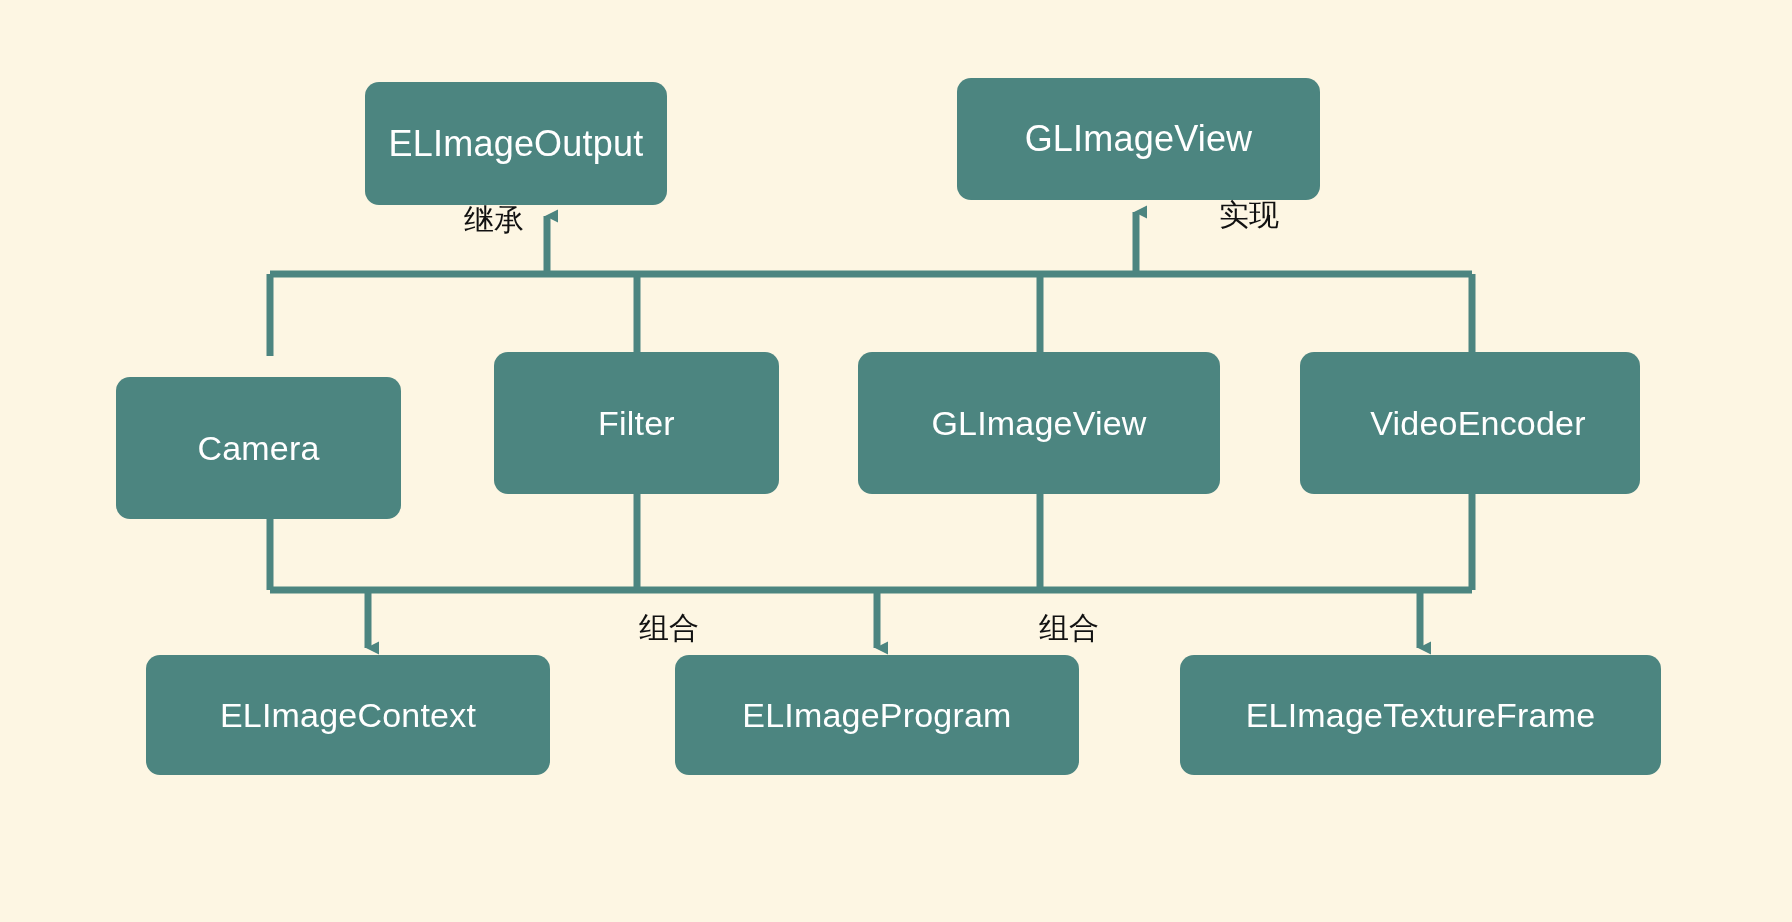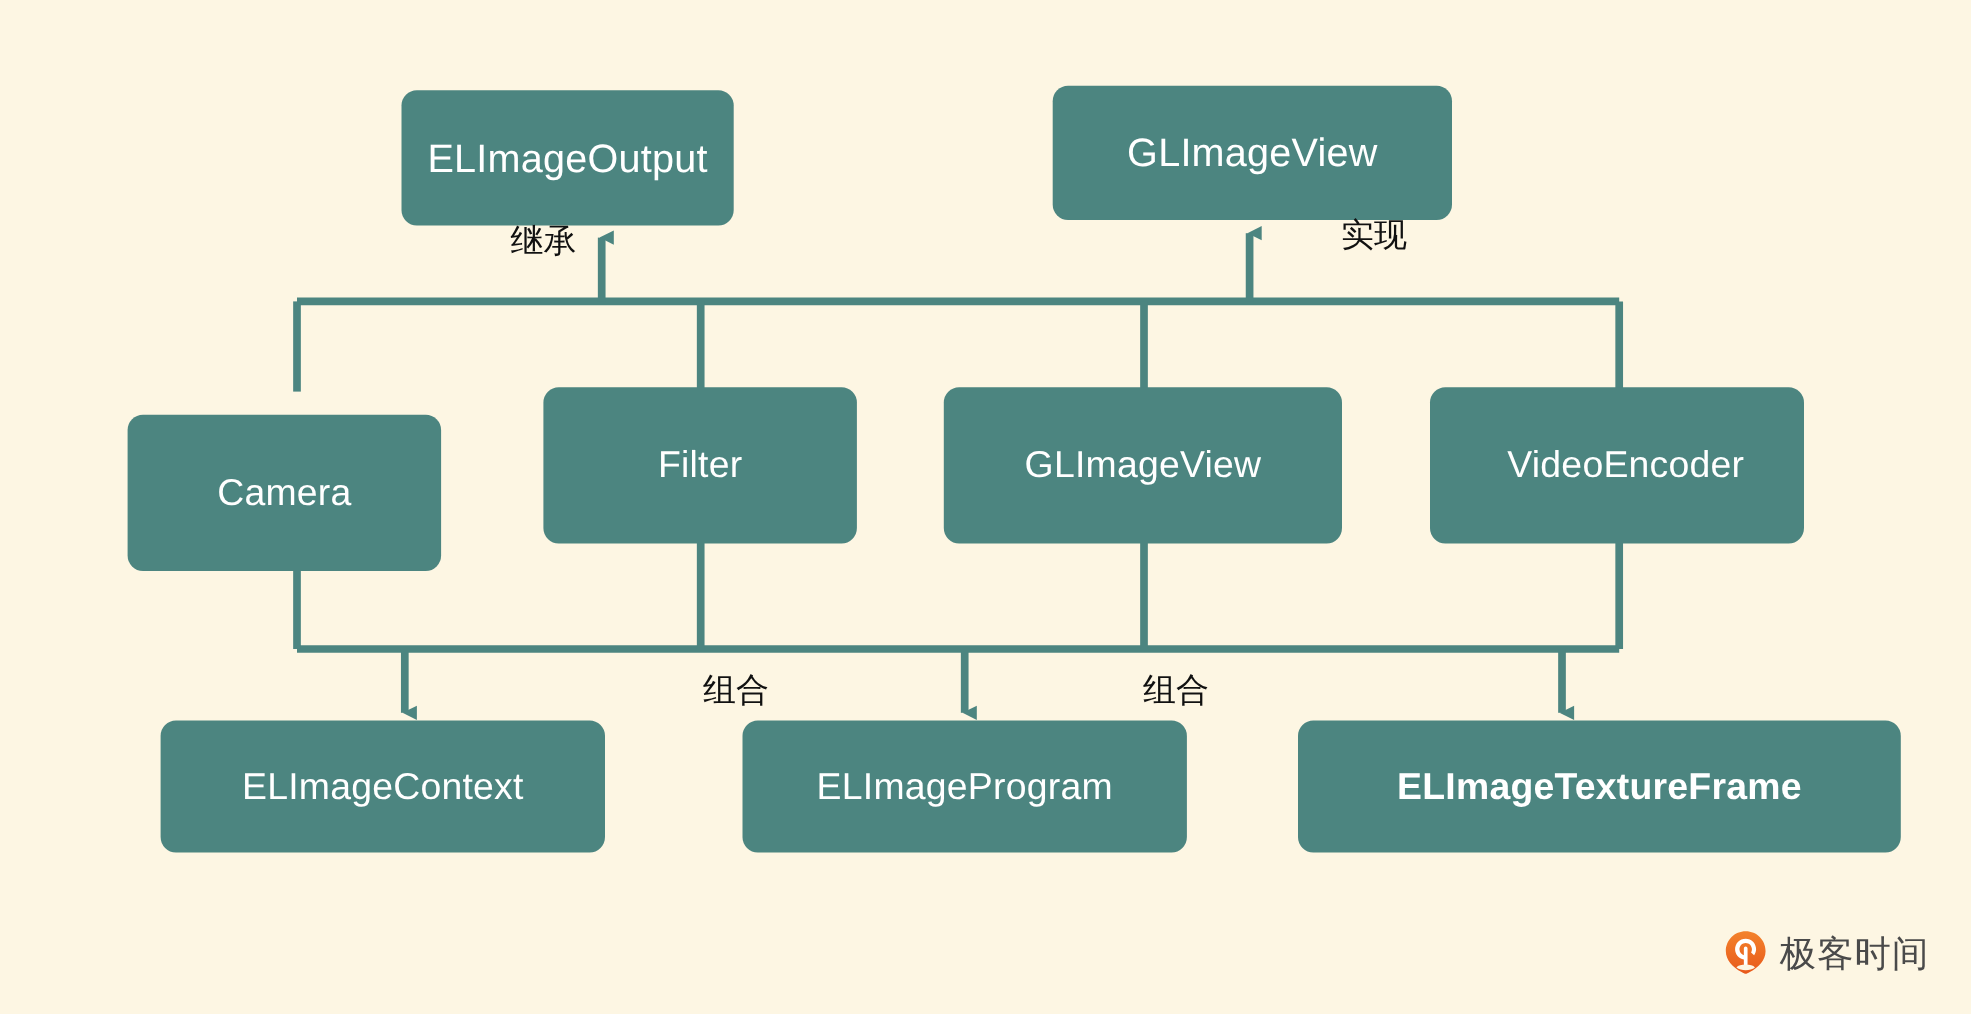--- a/index.html
+++ b/index.html
@@ -148,46 +148,26 @@
   </div>
 
   <div class="node" style="left:146px;top:655px;width:404px;height:120px;">
     <span class="node-label" style="font-size:34px;">ELImageContext</span>
   </div>
 
   <div class="node" style="left:675px;top:655px;width:404px;height:120px;">
     <span class="node-label" style="font-size:34px;">ELImageProgram</span>
   </div>
 
-  <div class="node" style="left:1180px;top:655px;width:548px;height:120px;font-weight:bold;">
+  <div class="node" style="left:1180px;top:655px;width:481px;height:120px;">
     <span class="node-label" style="font-size:34px;">ELImageTextureFrame</span>
   </div>
 
   <div class="edge-label" style="left:420px;top:205px;">继承</div>
 
   <div class="edge-label" style="left:1175px;top:200px;">实现</div>
 
   <div class="edge-label" style="left:595px;top:613px;">组合</div>
 
   <div class="edge-label" style="left:995px;top:613px;">组合</div>
 
-  <div id="brand">
-    <svg id="brand-mark" viewBox="0 0 100 100" aria-hidden="true">
-      <defs>
-        <linearGradient id="gtGrad" x1="0" y1="0" x2="0" y2="1">
-          <stop offset="0%" stop-color="#f3822c"></stop>
-          <stop offset="100%" stop-color="#e8591b"></stop>
-        </linearGradient>
-      </defs>
-      <path d="M50 4 C26 4 7 23 7 47 C7 66 22 82 41 92 C45 94.5 48 96 50 96
-               C52 96 55 94.5 59 92 C78 82 93 66 93 47 C93 23 74 4 50 4 Z" fill="url(#gtGrad)"></path>
-      <path d="M50 20 C37 20 27 30 27 43 C27 54 35 63 46 65 L46 75
-               C46 77.3 47.8 79 50 79 C52.2 79 54 77.3 54 75 L54 41
-               C54 38.8 52.2 37 50 37 C47.8 37 46 38.8 46 41 L46 56
-               C40.5 54.2 36.5 49 36.5 43 C36.5 35.3 42.5 29.2 50 29.2
-               C57.5 29.2 63.5 35.3 63.5 43 C63.5 45.6 62.8 48 61.6 50
-               L68.2 55.6 C71 52 72.5 47.7 72.5 43 C72.5 30 62.5 20 50 20 Z" fill="#ffffff"></path>
-      <path d="M30 82 C36 74 64 74 70 82 C60 90 40 90 30 82 Z" fill="#fdf6e3"></path>
-    </svg>
-    <div id="brand-text">极客时间</div>
-  </div>
 
 </div>
 
 </body></html>

